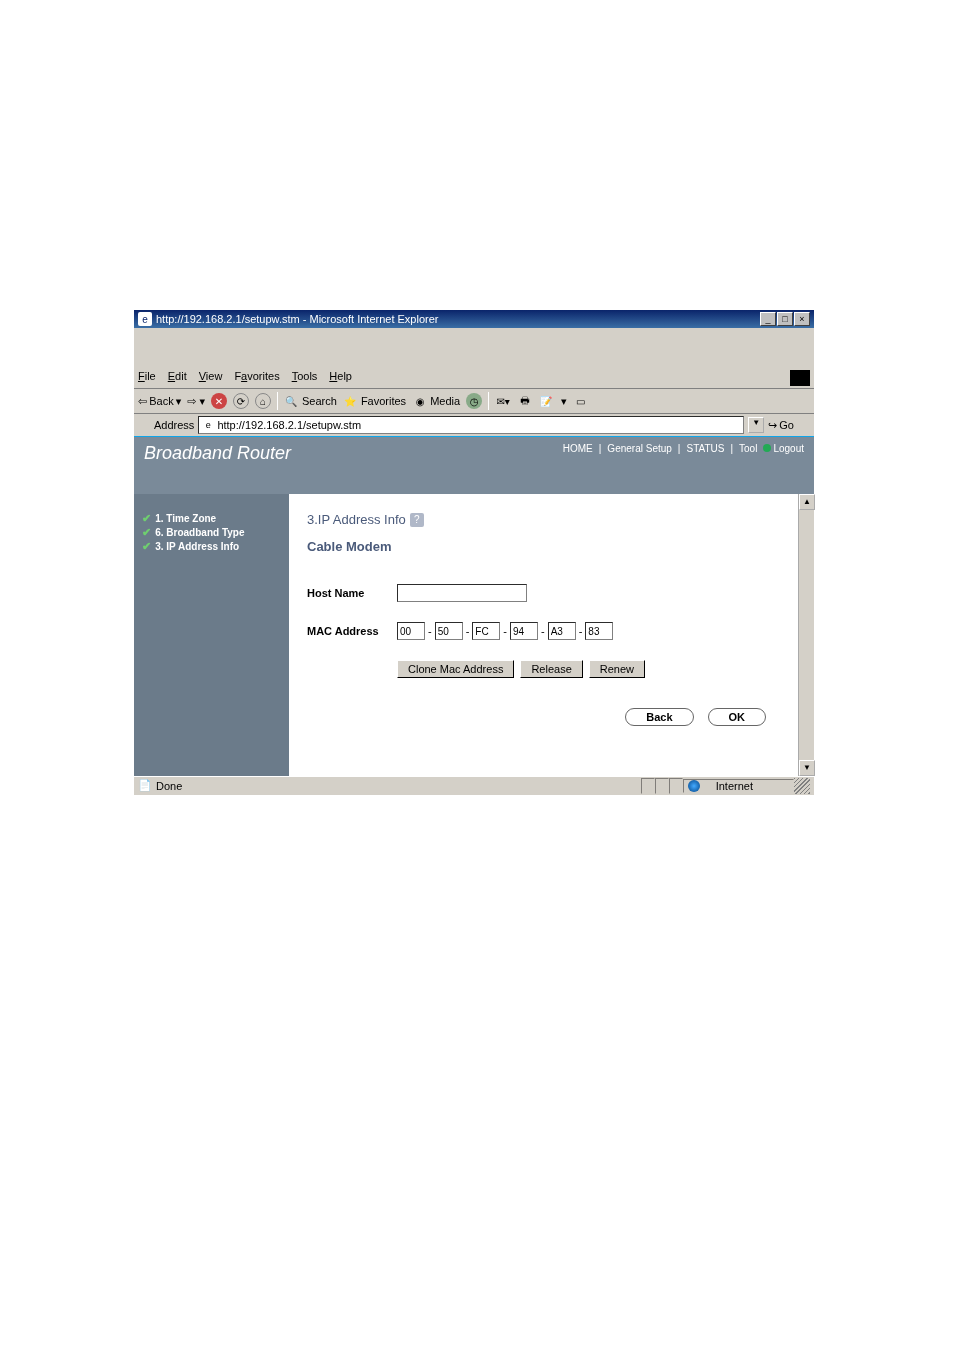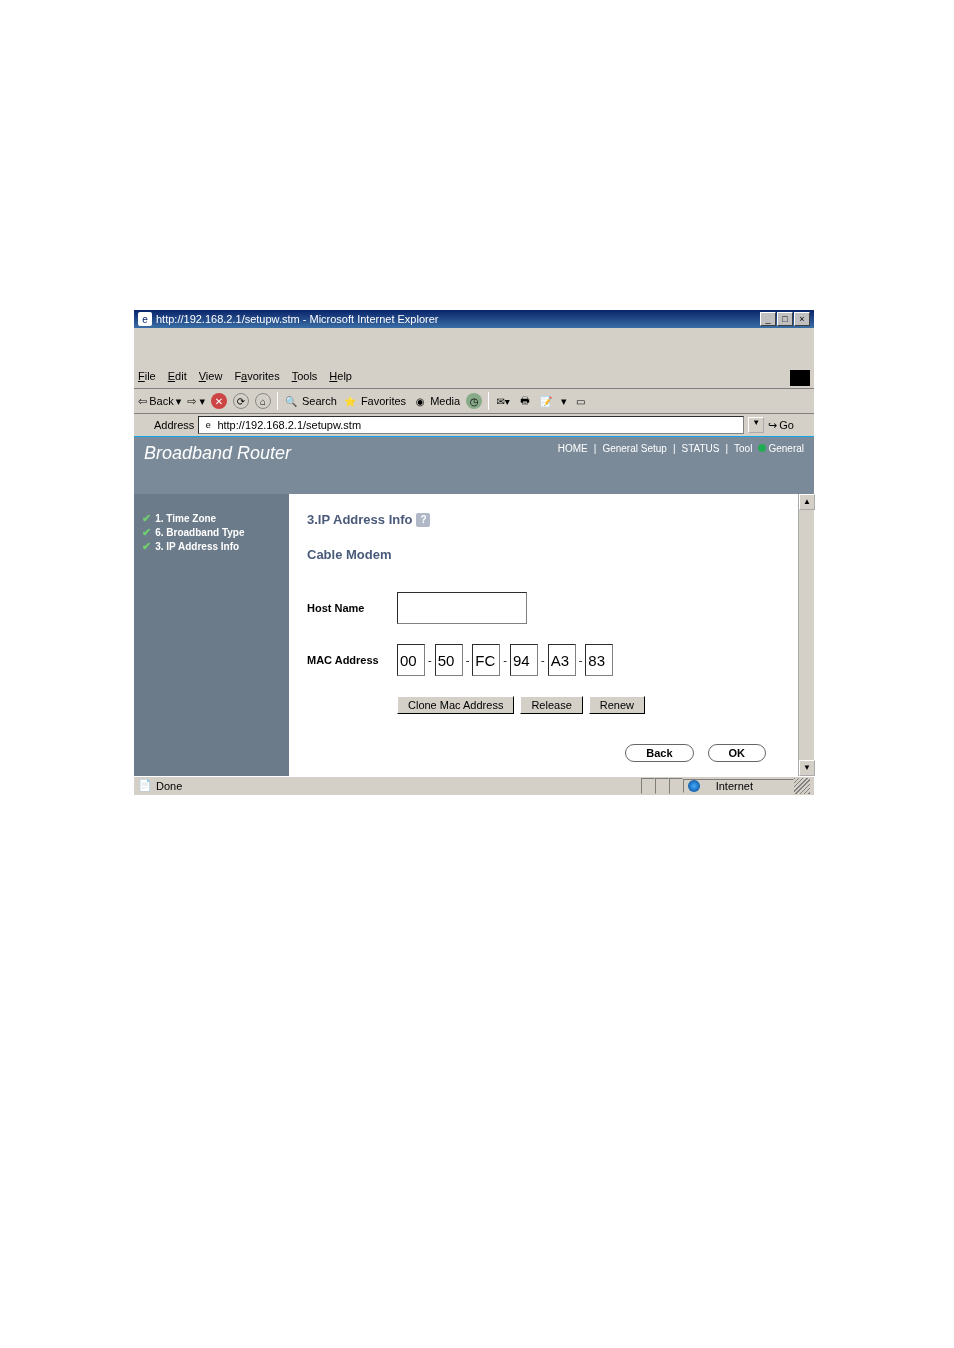--- a/index.html
+++ b/index.html
@@ -28,26 +28,26 @@
     .header-band { background: #7a8a99; color: #fff; padding: 6px 10px 30px 10px; display: flex; align-items: start; }
     .brand { font-style: italic; font-weight: normal; font-size: 18px; }
     .nav-links { margin-left: auto; font-size: 10px; display: flex; gap: 6px; align-items: center; }
     .nav-links a { color: #fff; cursor: pointer; }
     .nav-links .logout-dot { width: 8px; height: 8px; background: #2a5; border-radius: 50%; display: inline-block; margin-right: 2px; }
     .main-area { display: flex; min-height: 282px; position: relative; }
     .sidebar { width: 155px; background: #6b7b8a; color: #fff; font-size: 10px; padding: 18px 8px; font-weight: bold; }
     .sidebar .item { display: flex; align-items: center; gap: 4px; margin-bottom: 1px; cursor: pointer; }
     .sidebar .check { color: #6fcf6f; font-size: 11px; }
     .right-pane { flex: 1; padding: 18px 18px 10px 18px; position: relative; }
-    .heading { color: #4a5a7a; font-weight: bold; font-size: 13px; display: flex; align-items: center; gap: 4px; margin-bottom: 20px; }
+    .heading { color: #4a5a7a; font-weight: normal; font-size: 13px; display: flex; align-items: center; gap: 4px; margin-bottom: 12px; }
     .help-icon { width: 14px; height: 14px; background: #b0b8c8; border-radius: 2px; display: inline-flex; align-items: center; justify-content: center; font-size: 10px; color: #fff; cursor: pointer; }
     .subtitle { color: #4a5a7a; font-weight: bold; font-size: 13px; margin-bottom: 30px; }
     .form-row { display: flex; align-items: center; margin-bottom: 20px; font-size: 11px; }
     .form-label { font-weight: bold; width: 90px; }
-    .text-input { border: 1px inset #808080; height: 32px; font-size: 15px; padding: 0 2px; }
+    .text-input { border: 1px inset #808080; height: 18px; font-size: 10px; padding: 0 2px; }
     .host-input { width: 130px; }
     .mac-input { width: 28px; }
     .mac-sep { margin: 0 3px; }
     .btn-row { display: flex; gap: 6px; margin-left: 90px; margin-bottom: 20px; }
     .win-button { background: #d4d0c8; border: 1px outset #fff; border-right-color: #404040; border-bottom-color: #404040; font-size: 11px; padding: 2px 10px; cursor: pointer; }
     .oval-btn { background: #fff; border: 1px solid #666; border-radius: 12px; padding: 2px 20px; font-size: 11px; font-weight: bold; cursor: pointer; }
     .bottom-btns { display: flex; gap: 14px; justify-content: flex-end; margin-top: 30px; padding-right: 30px; }
     .scrollbar { position: absolute; right: 0; top: 0; bottom: 0; width: 16px; background: #d4d0c8; border-left: 1px solid #aaa; }
     .sb-btn { width: 16px; height: 16px; background: #d4d0c8; border: 1px outset #fff; position: absolute; font-size: 8px; text-align: center; line-height: 14px; cursor: pointer; }
     .statusbar { background: #d4d0c8; border-top: 1px solid #fff; display: flex; align-items: center; font-size: 11px; padding: 1px 4px; }
@@ -125,21 +125,21 @@
     <div class="header-band">
       <span class="brand">Broadband Router</span>
       <div class="nav-links">
         <a>HOME</a>
           <span>|</span>
         <a>General Setup</a>
           <span>|</span>
         <a>STATUS</a>
           <span>|</span>
         <a>Tool</a>
-        <a><span class="logout-dot"></span><span>General</span></a>
+        <a><span class="logout-dot"></span><span>Logout</span></a>
       </div>
     </div>
 
     <div class="main-area">
       <div class="sidebar">
         <div class="item">
             <span class="check">✔</span>
             <span>1. Time Zone</span>
           </div>
         <div class="item">

